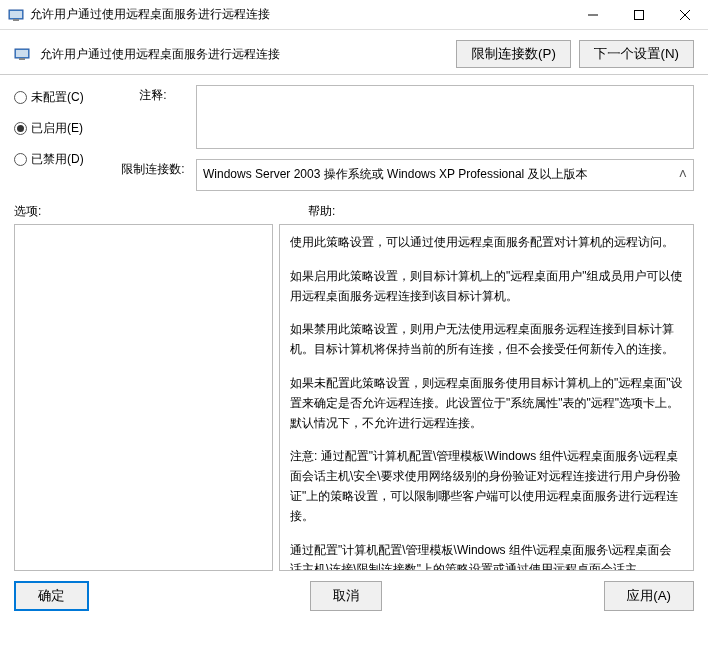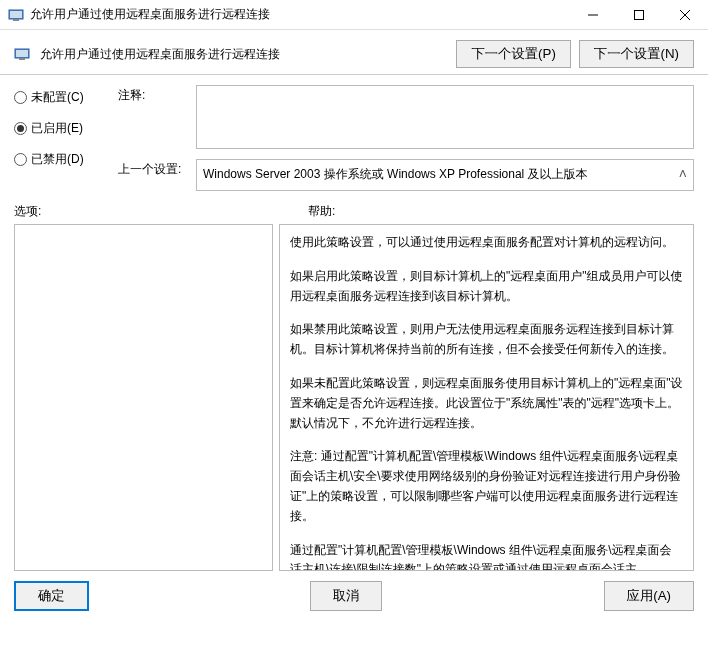--- a/index.html
+++ b/index.html
@@ -19,21 +19,21 @@
     .nav-btn { padding: 4px 14px; border: 1px solid #aaa; background: #f0f0f0; cursor: pointer; }
 
     .content-top { display: flex; padding: 10px 14px 6px 14px; gap: 14px; }
     .radio-col { display: flex; flex-direction: column; gap: 14px; padding-top: 4px; min-width: 90px; }
     .radio-item { display: flex; align-items: center; gap: 4px; cursor: pointer; }
     .radio-circle { width: 13px; height: 13px; border: 1px solid #555; border-radius: 50%; display: flex; align-items: center; justify-content: center; }
     .radio-circle.checked::after { content: ""; width: 7px; height: 7px; background: #333; border-radius: 50%; }
 
     .fields-col { flex: 1; display: flex; flex-direction: column; gap: 10px; }
     .field-row { display: flex; gap: 8px; }
-    .field-label { width: 70px; padding-top: 2px; }
+    .field-label { width: 70px; padding-top: 2px; text-align: center; }
     .comment-box { flex: 1; height: 64px; border: 1px solid #bbb; padding: 2px; resize: none; font-family: inherit; font-size: 12px; }
     .platform-box { flex: 1; height: 32px; border: 1px solid #bbb; padding: 6px 20px 6px 6px; position: relative; background: #fff; }
     .caret { position: absolute; right: 6px; top: 6px; font-size: 14px; color: #555; }
 
     .labels-row { display: flex; padding: 6px 8px 4px 14px; }
     .options-label { width: 266px; }
     .help-label { flex: 1; margin-left: 28px; }
 
     .panels { display: flex; gap: 6px; padding: 0 14px; }
     .options-panel { width: 259px; height: 347px; border: 1px solid #bbb; background: #fff; }
@@ -86,21 +86,21 @@
 <div class="header-row">
   <span class="header-icon">
     <svg width="16" height="16" viewBox="0 0 16 16">
         <rect x="1" y="3" width="14" height="9" fill="#4a90d9" stroke="#2c5aa0"></rect>
         <rect x="2" y="4" width="12" height="7" fill="#cde"></rect>
         <rect x="5" y="12" width="6" height="2" fill="#888"></rect>
       </svg>
   </span>
   <span class="header-title">允许用户通过使用远程桌面服务进行远程连接</span>
   <div class="nav-buttons">
-    <button class="nav-btn">下一个设置(P)</button>
+    <button class="nav-btn">限制连接数(P)</button>
     <button class="nav-btn">下一个设置(N)</button>
   </div>
 </div>
 
 <div class="content-top">
   <div class="radio-col">
     <label class="radio-item">
       <span class="radio-circle"></span>
       <span>未配置(C)</span>
     </label>
@@ -112,21 +112,21 @@
       <span class="radio-circle"></span>
       <span>已禁用(D)</span>
     </label>
   </div>
   <div class="fields-col">
     <div class="field-row">
       <span class="field-label">注释:</span>
       <textarea class="comment-box" style=""></textarea>
     </div>
     <div class="field-row">
-      <span class="field-label">上一个设置:</span>
+      <span class="field-label">限制连接数:</span>
       <div class="platform-box">
         <span>Windows Server 2003 操作系统或 Windows XP Professional 及以上版本</span>
         <span class="caret">˄</span>
       </div>
     </div>
   </div>
 </div>
 
 <div class="labels-row">
   <span class="options-label">选项:</span>

